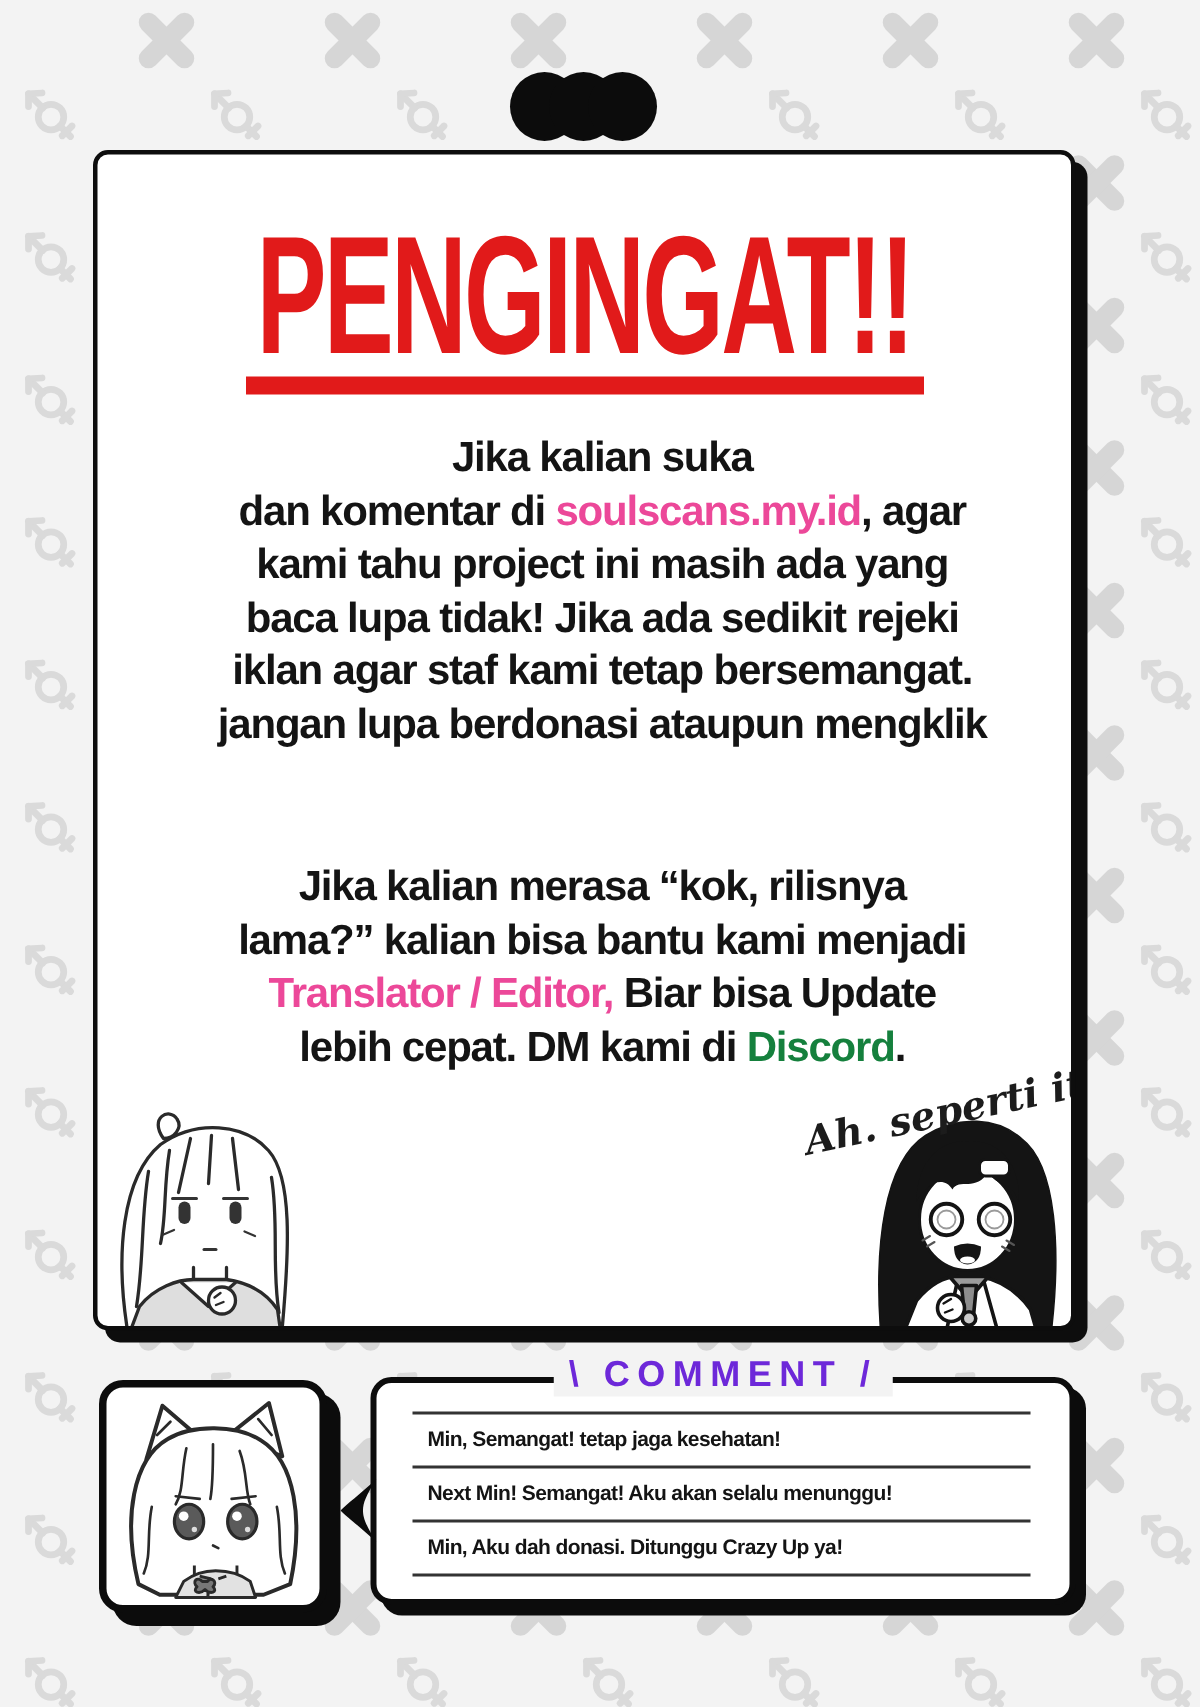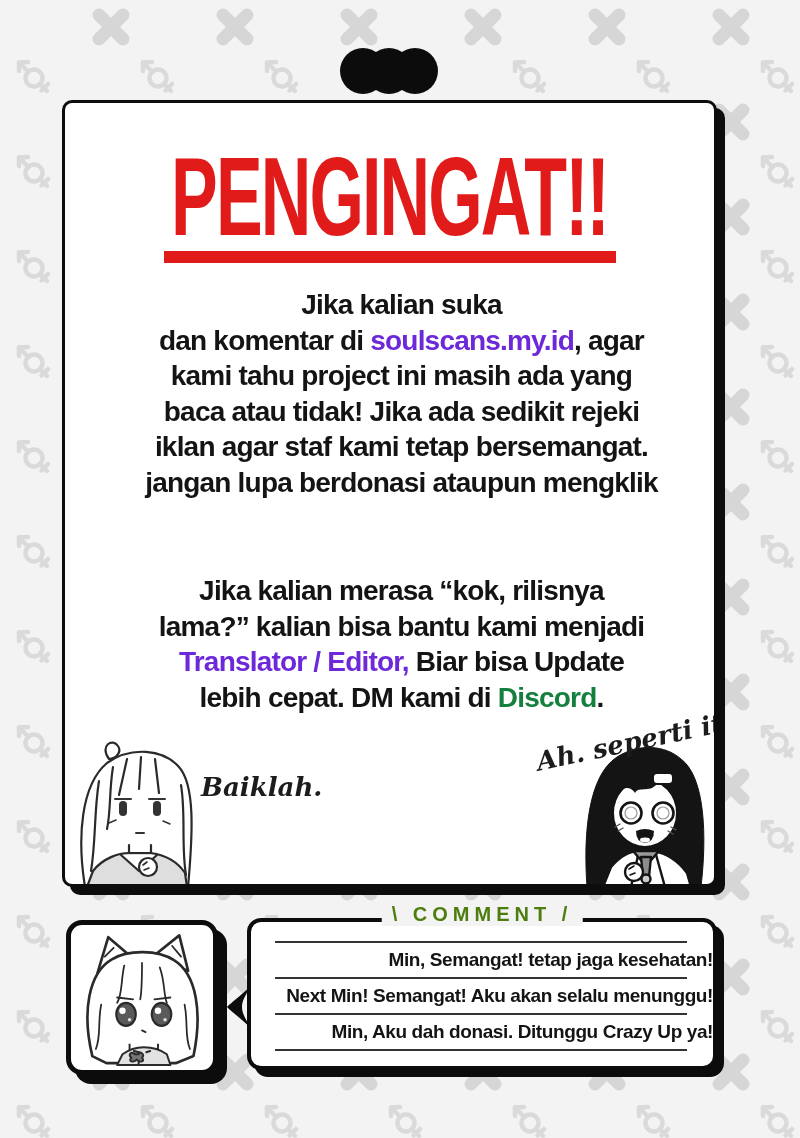--- a/index.html
+++ b/index.html
@@ -22,44 +22,44 @@
   .title{font-weight:700;font-size:112px;line-height:1;letter-spacing:-3px;color:#e11a1a;
         display:inline-block;transform:scaleX(0.625);white-space:nowrap;}
   .title-underline{position:absolute;top:148px;left:50%;transform:translateX(-50%);
         width:452px;height:12px;background:#e11a1a;}
 
   .p{position:absolute;left:12px;width:100%;text-align:center;font-weight:700;
      font-size:28px;color:#141414;letter-spacing:-0.8px;}
   .p .ln{height:35.5px;line-height:35.5px;white-space:nowrap;}
   .p1{top:184px;}
   .p2{top:470px;}
-  .red{color:#6d28d9;}
+  .red{color:#ec4899;}
   .blue{color:#15803d;}
 
   .char-svg{position:absolute;}
   .speech{position:absolute;color:#1c1c1c;font-family:"DejaVu Serif",serif;
           font-style:italic;font-weight:600;white-space:nowrap;}
   .speech-left{left:136px;top:664px;font-size:26px;line-height:40px;}
   .speech-right{left:472px;top:644px;font-size:26px;transform:rotate(-12deg);
           transform-origin:left center;}
 
   
   .avatar-box{position:absolute;left:66px;top:920px;width:142px;height:145px;background:#fff;
         border:5px solid #0c0c0c;border-radius:16px;box-shadow:9px 9px 0 #0c0c0c;
         z-index:1;overflow:hidden;}
   .bubble{position:absolute;left:247px;top:918px;width:462px;height:144px;background:#fff;
         border:4px solid #0c0c0c;border-radius:14px;box-shadow:7px 7px 0 #0c0c0c;z-index:1;}
   .bubble-header{position:absolute;left:482px;top:903px;transform:translateX(-50%);
-        z-index:3;background:#f3f3f3;padding:0 10px;font-weight:700;font-size:20px;
-        letter-spacing:5px;color:#4d7c0f;white-space:nowrap;}
+        z-index:3;background:#f3f3f3;padding:0 10px;font-weight:700;font-size:24px;
+        letter-spacing:5px;color:#6d28d9;white-space:nowrap;}
   .bubble-tail{position:absolute;left:227px;top:984px;z-index:2;}
   .sep{position:absolute;left:24px;width:412px;height:2px;background:#333;}
   .comment-row{position:absolute;left:0;width:100%;height:33px;line-height:33px;
-        padding-left:34px;box-sizing:border-box;font-weight:700;font-size:19px;
-        letter-spacing:-0.4px;color:#141414;white-space:nowrap;text-align:right;}
+        padding-left:34px;box-sizing:border-box;font-weight:700;font-size:14px;
+        letter-spacing:-0.4px;color:#141414;white-space:nowrap;}
 </style>
 </head>
 <body>
 
 <div class="page">
 
   <div id="pattern">
       <svg width="42" height="42" viewBox="0 0 42 42" style="left: 90px; top: 6px;">
         <g stroke="#d6d6d6" stroke-width="13" stroke-linecap="round">
           <line x1="9" y1="9" x2="33" y2="33"></line>
@@ -1259,21 +1259,21 @@
   <div class="card">
     <div class="title-wrap">
       <span class="title">PENGINGAT!!</span>
     </div>
     <div class="title-underline"></div>
 
     <div class="p p1">
       <div class="ln">Jika kalian suka</div>
       <div class="ln"><span>dan komentar di </span><span class="red">soulscans.my.id</span><span>, agar</span></div>
       <div class="ln">kami tahu project ini masih ada yang</div>
-      <div class="ln">baca atau tidak! Jika ada sedikit rejeki</div>
+      <div class="ln">baca lupa tidak! Jika ada sedikit rejeki</div>
       <div class="ln">iklan agar staf kami tetap bersemangat.</div>
       <div class="ln">jangan lupa berdonasi ataupun mengklik</div>
     </div>
 
     <div class="p p2">
       <div class="ln">Jika kalian merasa “kok, rilisnya</div>
       <div class="ln">lama?” kalian bisa bantu kami menjadi</div>
       <div class="ln"><span class="red">Translator / Editor,</span><span> Biar bisa Update</span></div>
       <div class="ln"><span>lebih cepat. DM kami di </span><span class="blue">Discord</span><span>.</span></div>
     </div>
@@ -1297,21 +1297,20 @@
         <rect x="84" y="64" width="8" height="15" rx="4"></rect>
       </g>
       <g stroke="#333333" stroke-width="2" fill="none" stroke-linecap="round">
         <path d="M46,62 L62,62 M80,62 L96,62"></path>
         <path d="M67,96 L75,96"></path>
         <path d="M40,86 l7,-3 M94,84 l7,3" stroke-width="1.5"></path>
       </g>
     </svg>
 
     <div class="speech speech-left">
-      <div>Baiklah.</div>
     </div>
 
     <svg class="char-svg" style="left:510px;top:636px;" width="140" height="148" viewBox="0 0 140 148">
       <path d="M12,148 C8,92 14,36 42,18 C64,4 90,6 106,20 C130,38 132,96 126,148 Z" fill="#141414" stroke="#141414"></path>
       <ellipse cx="70" cy="74" rx="32" ry="34" fill="#ffffff" stroke="#141414" stroke-width="2"></ellipse>
       <path d="M36,62 C36,32 56,20 70,22 C88,20 106,34 104,62 C98,46 90,54 84,42 C76,56 64,46 60,54 C54,44 42,50 36,62 Z" fill="#141414"></path>
       <rect x="78" y="34" width="20" height="11" rx="4" fill="#ffffff" stroke="#141414" stroke-width="2"></rect>
       <circle cx="56" cy="74" r="10.5" fill="#ffffff" stroke="#141414" stroke-width="2.6"></circle>
       <circle cx="88" cy="74" r="10.5" fill="#ffffff" stroke="#141414" stroke-width="2.6"></circle>
       <circle cx="56" cy="74" r="6" fill="none" stroke="#9a9a9a" stroke-width="1.2"></circle>

